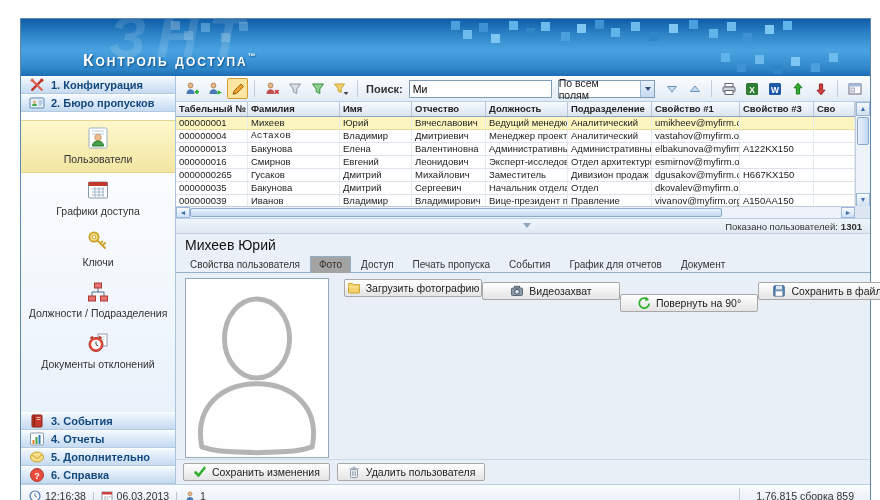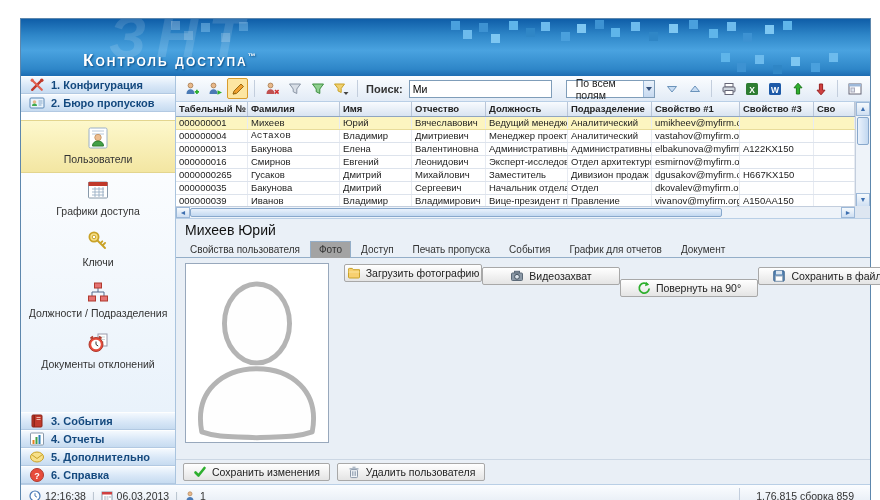--- a/index.html
+++ b/index.html
@@ -26,21 +26,21 @@
 
   .content{flex:1;display:flex;flex-direction:column;min-width:0;background:#e9eff6;}
 
   
   .toolbar{flex:0 0 26px;display:flex;align-items:center;gap:2px;padding:0 5px;background:linear-gradient(180deg,#fbfdff,#e2ebf6);border-bottom:1px solid #b9cfe6;font-size:11px;box-sizing:border-box;}
   .tb-btn{width:21px;height:21px;border:1px solid transparent;border-radius:2px;display:flex;align-items:center;justify-content:center;background:transparent;padding:0;}
   .tb-btn.active{background:#fde6a2;border-color:#d89c2e;}
   .tb-sep{width:1px;height:17px;background:#c3cedd;margin:0 4px;flex:0 0 1px;}
   .search-label{font-weight:bold;color:#333;margin:0 4px 0 2px;}
   .search-input{height:16px;width:185px;border:1px solid #7f9db9;font-size:10.5px;padding:0 3px;background:#fff;font-family:inherit;}
-  .scope-select{height:18px;width:142px;border:1px solid #7f9db9;background:#fff;display:flex;align-items:center;font-size:10.5px;margin-left:12px;box-sizing:border-box;padding-left:9px;gap:20px;}
+  .scope-select{height:18px;width:142px;border:1px solid #7f9db9;background:#fff;display:flex;align-items:center;font-size:10.5px;margin-left:4px;box-sizing:border-box;padding-left:0;gap:20px;}
   .scope-select .arrowbox{margin-left:auto;width:15px;height:16px;background:linear-gradient(#eaf2fb,#c6d9f0);border-left:1px solid #9ab8d8;display:flex;align-items:center;justify-content:center;}
   .dn-tri{width:0;height:0;border-left:3px solid transparent;border-right:3px solid transparent;border-top:4px solid #35507a;}
 
   
   .tablewrap{flex:0 0 117px;position:relative;background:#fff;border-bottom:1px solid #b9cfe6;box-sizing:border-box;}
   .tgrid{position:absolute;left:0;top:0;right:15px;}
   .thead{display:flex;height:14px;background:linear-gradient(#f8fbfe,#d9e4f1);border-bottom:1px solid #8fa5c0;font-size:9.5px;font-weight:bold;color:#222;}
   .th{padding:0 3px;border-right:1px solid #b9c6d8;overflow:hidden;white-space:nowrap;line-height:14px;box-sizing:border-box;flex:0 0 auto;}
   .trow{display:flex;height:13px;background:#fff;border-bottom:1px solid #dde3ec;font-size:9.5px;box-sizing:border-box;}
   .trow.selected{background:#fcf5c0;border-bottom-color:#e8dc9a;}
@@ -469,20 +469,26 @@
         </div>
         <div class="hscroll">
           <div class="hs-btn">◄</div>
           <div class="hs-thumb"></div>
           <div class="hs-track"></div>
           <div class="hs-btn">►</div>
         </div>
         <div class="corner"></div>
       </div>
 
+      <div class="infobar">
+        <div class="split-grip"></div>
+        <div class="shown">
+          <span>Показано пользователей:</span><b>1301</b>
+        </div>
+      </div>
 
       <div class="person-title">Михеев Юрий</div>
 
       <div class="tabs" id="tabs">
           <div class="tab">Свойства пользователя</div>
           <div class="tab active">Фото</div>
           <div class="tab">Доступ</div>
           <div class="tab">Печать пропуска</div>
           <div class="tab">События</div>
           <div class="tab">График для отчетов</div>

